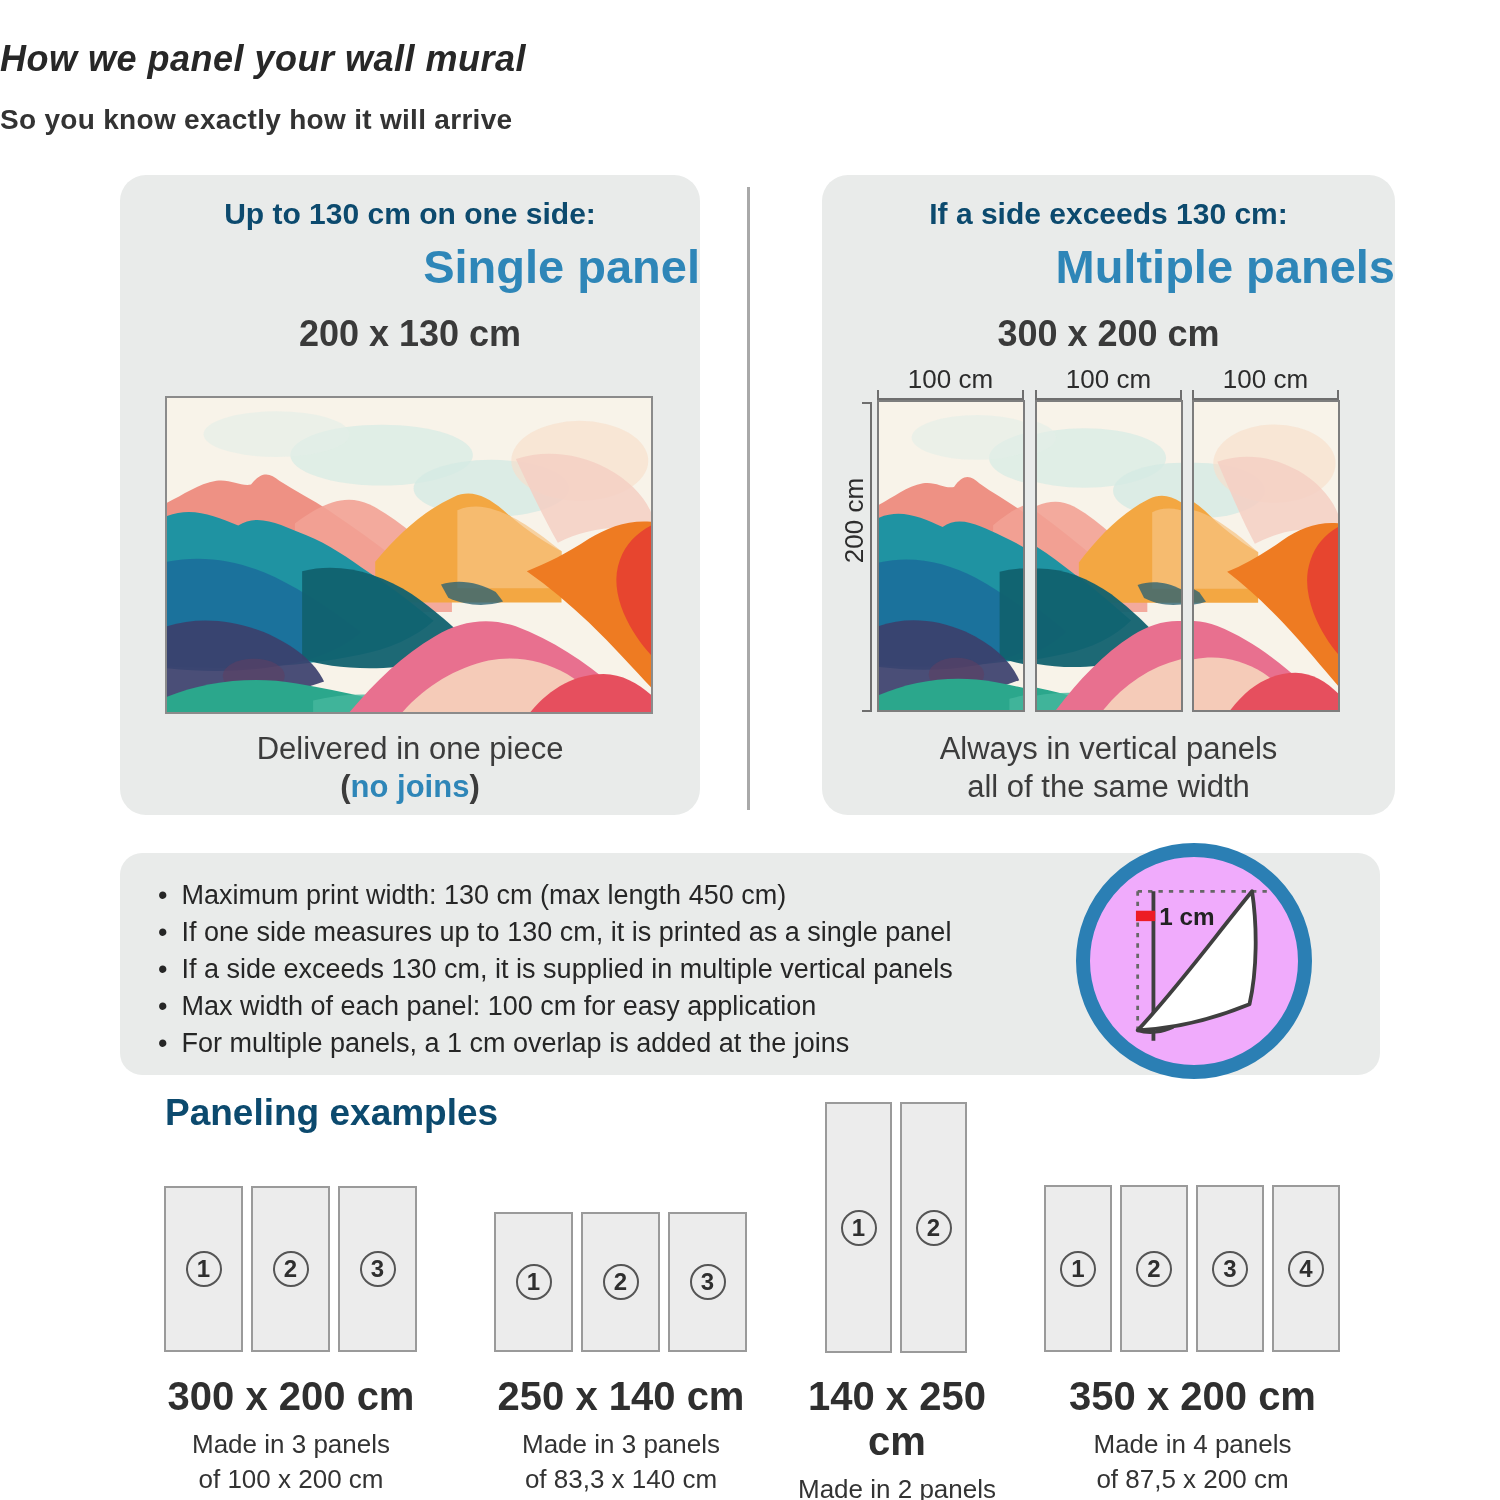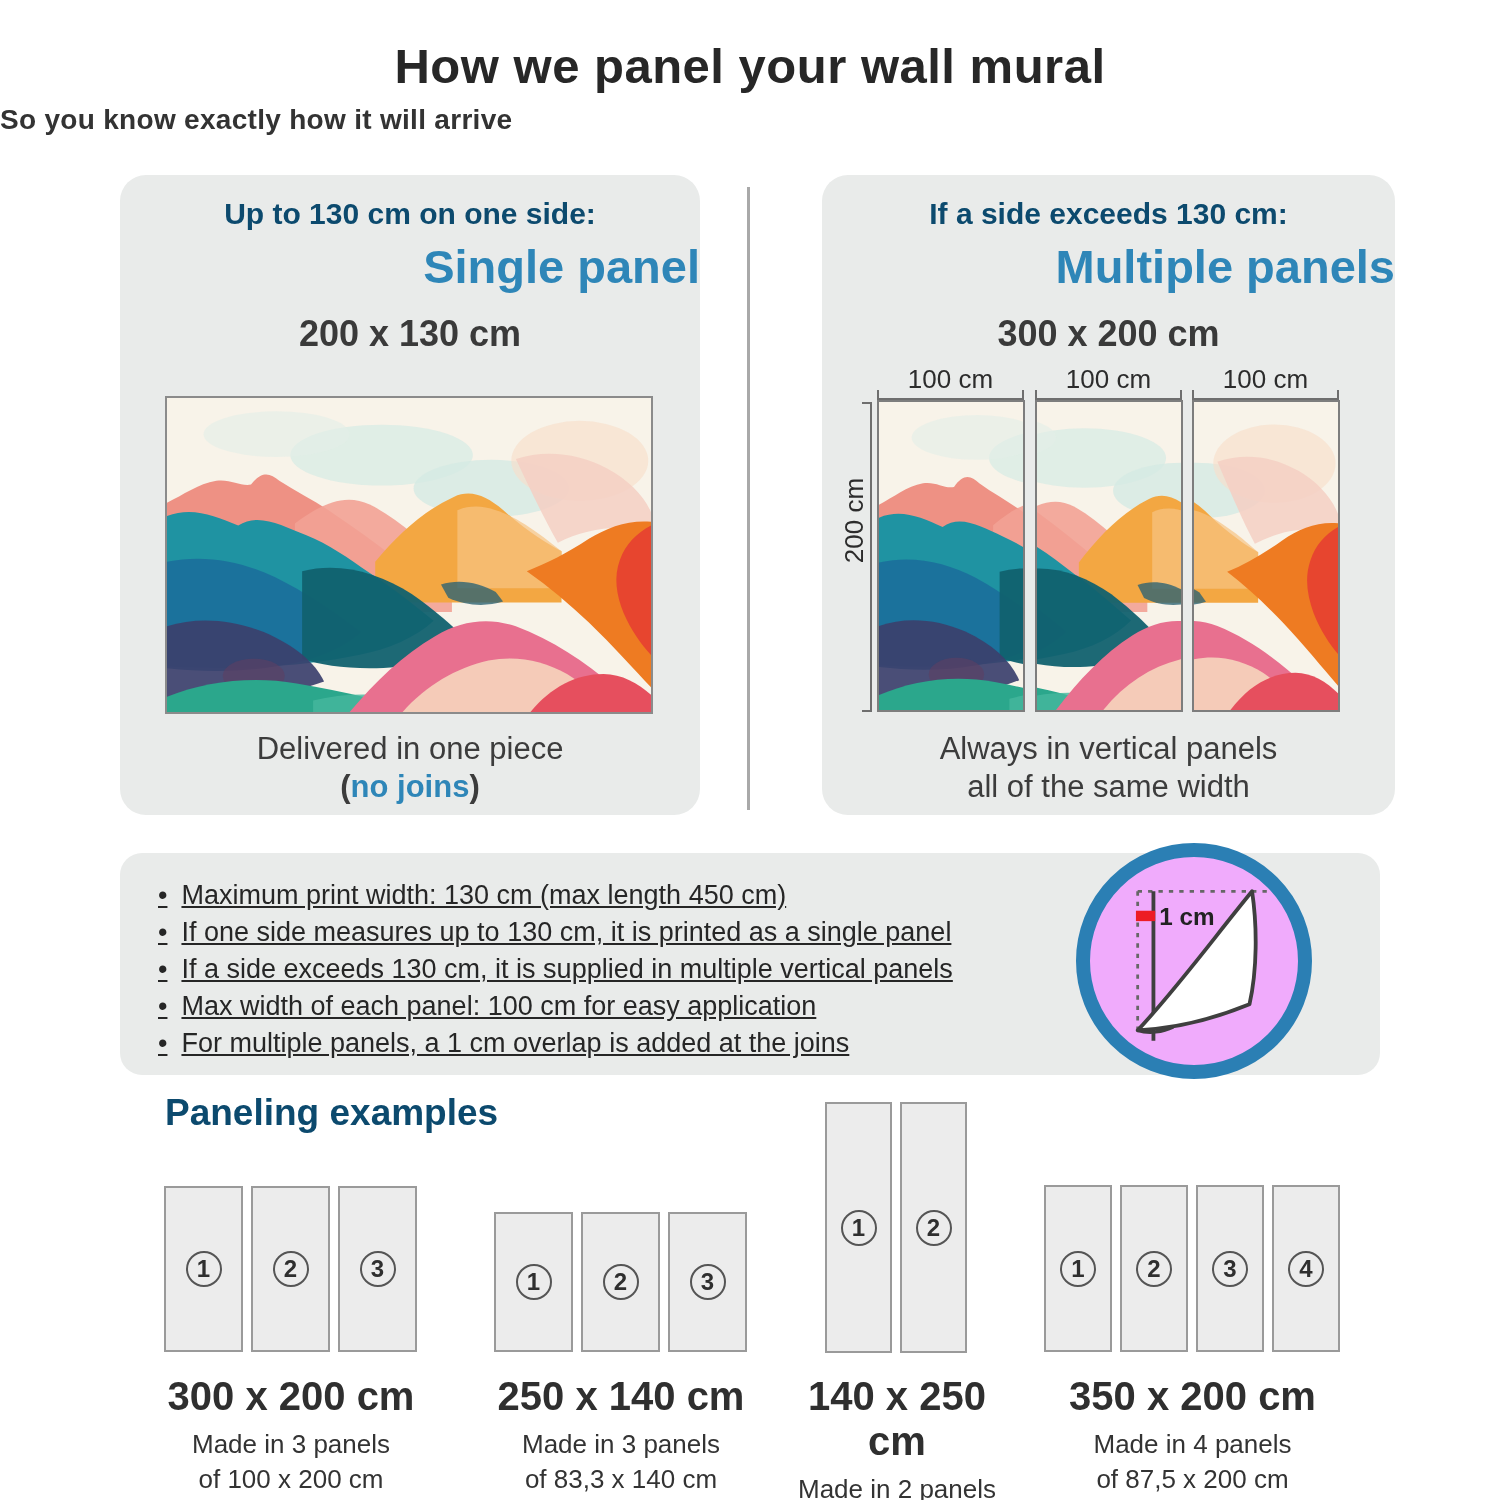--- a/index.html
+++ b/index.html
@@ -1,21 +1,21 @@
 <!DOCTYPE html>
 <html><head>
 <meta charset="utf-8">
 <style>
   * { margin:0; padding:0; box-sizing:border-box; }
   body { background:#ffffff; font-family:"Liberation Sans", sans-serif; }
   .canvas { position:relative; width:1500px; height:1500px; background:#fff; overflow:hidden; }
 
   
-  .page-title { position:absolute; top:38px; left:0; width:100%; text-align:center;
-    font-size:49px; font-weight:bold; color:#272727; letter-spacing:.5px; }
+  .page-title { position:absolute; top:38px; left:0; width:100%; text-align:left;
+    font-size:36px; font-weight:bold; color:#272727; letter-spacing:.5px;font-style:italic; }
   .page-subtitle { position:absolute; top:104px; left:0; width:100%; text-align:left;
     font-size:28px; font-weight:bold; color:#333; letter-spacing:.3px; }
 
   
   .card { position:absolute; top:175px; height:640px; background:#e9ebea; border-radius:26px; }
   .card-left  { left:120px; width:580px; }
   .card-right { left:822px; width:573px; }
   .divider { position:absolute; left:747px; top:187px; width:3px; height:623px; background:#a9a9a9; }
 
   .card-condition { position:absolute; top:22px; width:100%; text-align:center;
@@ -48,21 +48,21 @@
     border-right:2px solid #6e6e6e; border-top:2px solid #6e6e6e; border-bottom:2px solid #6e6e6e; }
   .mural-panel { position:absolute; top:225px; width:148px; height:312px;
     border:2px solid #7d7d7d; background:#f8f3e9; }
   .mp0 { left:55px; } .mp1 { left:213px; } .mp2 { left:370px; }
   .mural-panel svg { display:block; width:100%; height:100%; }
 
   
   .info-box { position:absolute; left:120px; top:853px; width:1260px; height:222px;
     background:#e9ebea; border-radius:22px; }
   .bullet-list { position:absolute; left:38px; top:24px; list-style:none; }
-  .bullet-item { font-size:27px; color:#262626; line-height:37px;text-decoration:underline; }
+  .bullet-item { font-size:27px; color:#262626; line-height:37px; }
   .bullet-item::before { content:"•"; margin-right:14px; }
 
   .overlap-circle { position:absolute; left:1076px; top:843px; width:236px; height:236px;
     border-radius:50%; background:#f0abfc; border:14px solid #2b7fb4; }
   .overlap-circle svg { display:block; width:100%; height:100%; }
 
   
   .examples-heading { position:absolute; left:165px; top:1092px;
     font-size:37px; font-weight:bold; color:#0c4a6e; }
 

